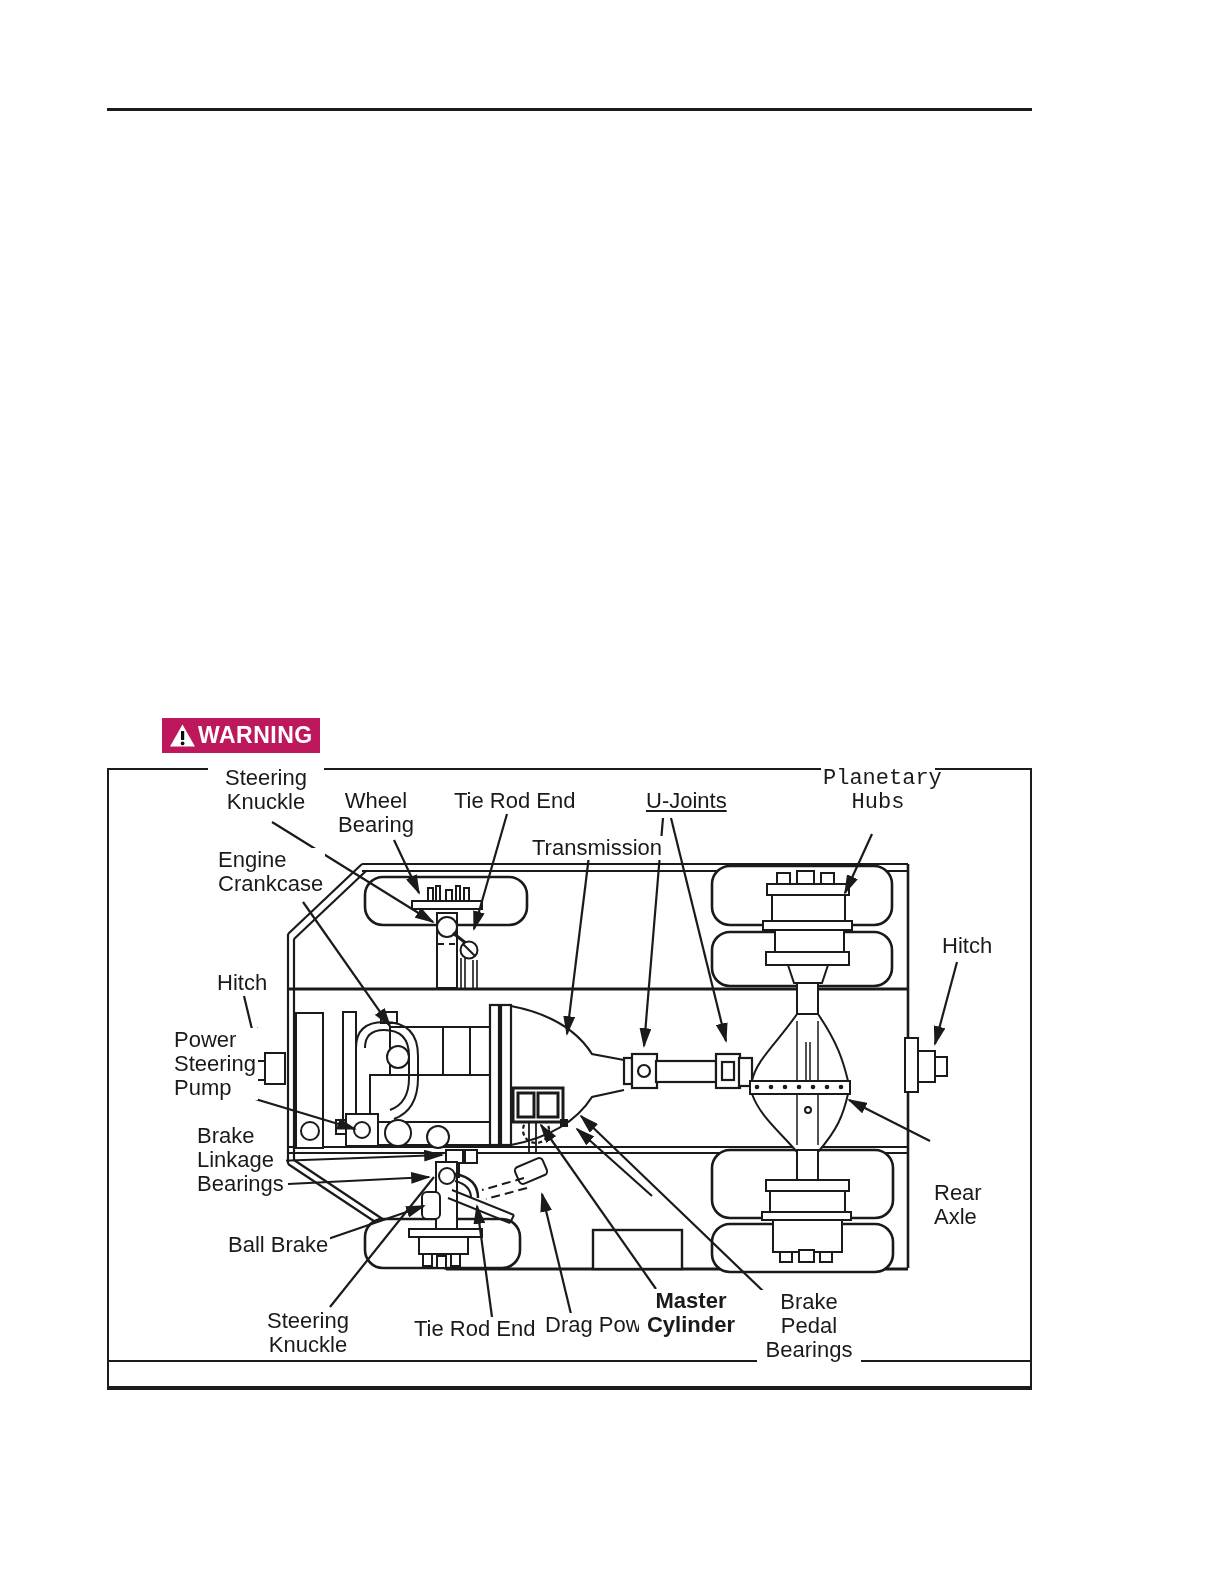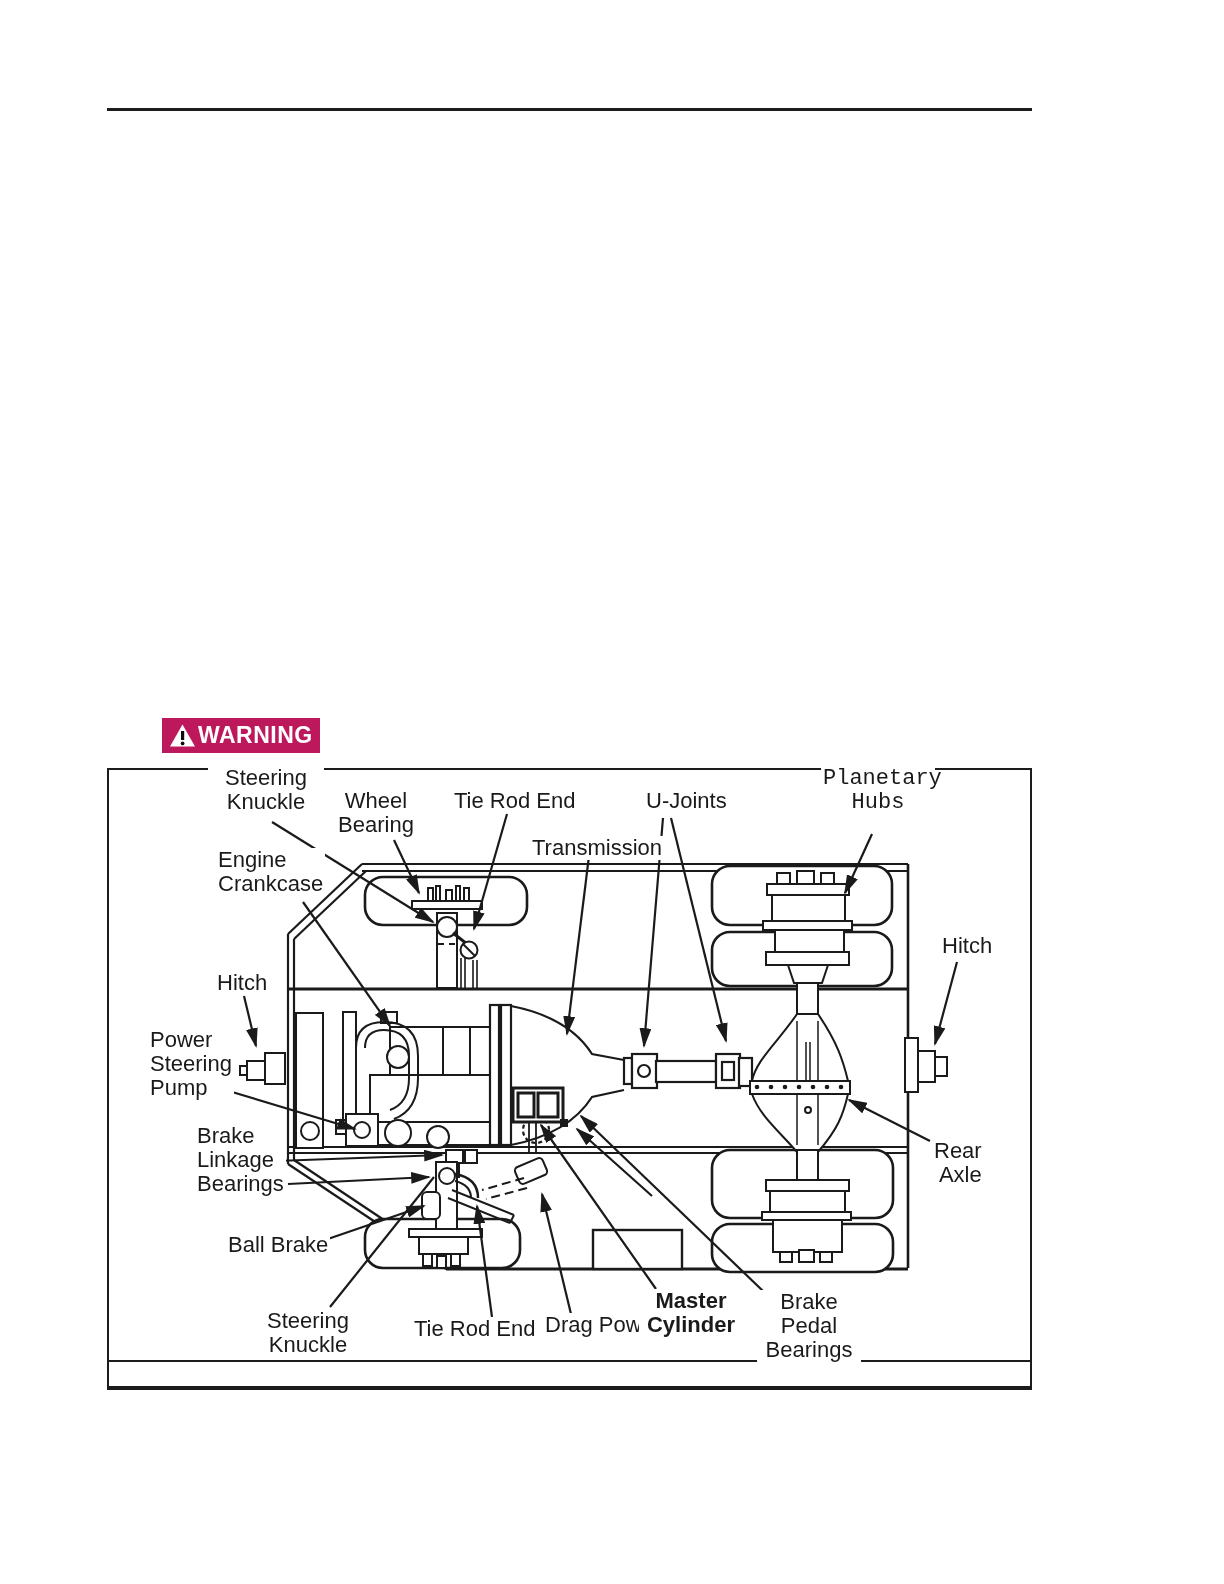--- a/index.html
+++ b/index.html
@@ -225,37 +225,37 @@
     <path d="M303,902 L390,1026" marker-end="url(#arw)"></path>
   </g>
 </svg>
 
 <div class="lbl ctr" style="left:208px;top:766px;width:112px;">Steering
 Knuckle</div>
 <div class="lbl ctr" style="left:326px;top:789px;width:96px;">Wheel
 Bearing</div>
 <div class="lbl" style="left:452px;top:789px;">Tie Rod End</div>
 <div class="lbl" style="left:530px;top:828px;margin-top:8px;">Transmission</div>
-<div class="lbl" style="left:644px;top:789px;">U-Joints</div>
+<div class="lbl" style="left:644px;top:789px;text-decoration:underline;">U-Joints</div>
 <div class="lbl ctr" style="left:821px;top:767px;width:110px;font-family:Liberation Mono, monospace;">Planetary
 Hubs</div>
 <div class="lbl" style="left:940px;top:934px;">Hitch</div>
 <div class="lbl" style="left:216px;top:848px;">Engine
 Crankcase</div>
 <div class="lbl" style="left:215px;top:971px;">Hitch</div>
-<div class="lbl" style="left:148px;top:1028px;">Power
+<div class="lbl" style="left:172px;top:1028px;">Power
 Steering
 Pump</div>
 <div class="lbl" style="left:195px;top:1124px;">Brake
 Linkage
 Bearings</div>
 <div class="lbl" style="left:226px;top:1233px;">Ball Brake</div>
 <div class="lbl ctr" style="left:256px;top:1309px;width:100px;">Steering
 Knuckle</div>
 <div class="lbl" style="left:412px;top:1317px;">Tie Rod End</div>
 <div class="lbl" style="left:543px;top:1313px;">Drag Power</div>
 <div class="lbl ctr" style="left:639px;top:1289px;width:100px;font-weight:bold;">Master
 Cylinder</div>
 <div class="lbl ctr" style="left:757px;top:1290px;width:100px;">Brake
 Pedal
 Bearings</div>
-<div class="lbl" style="left:932px;top:1139px;text-align:right;">Rear
+<div class="lbl" style="left:932px;top:1181px;">Rear
 Axle</div>
 
 </body></html>

